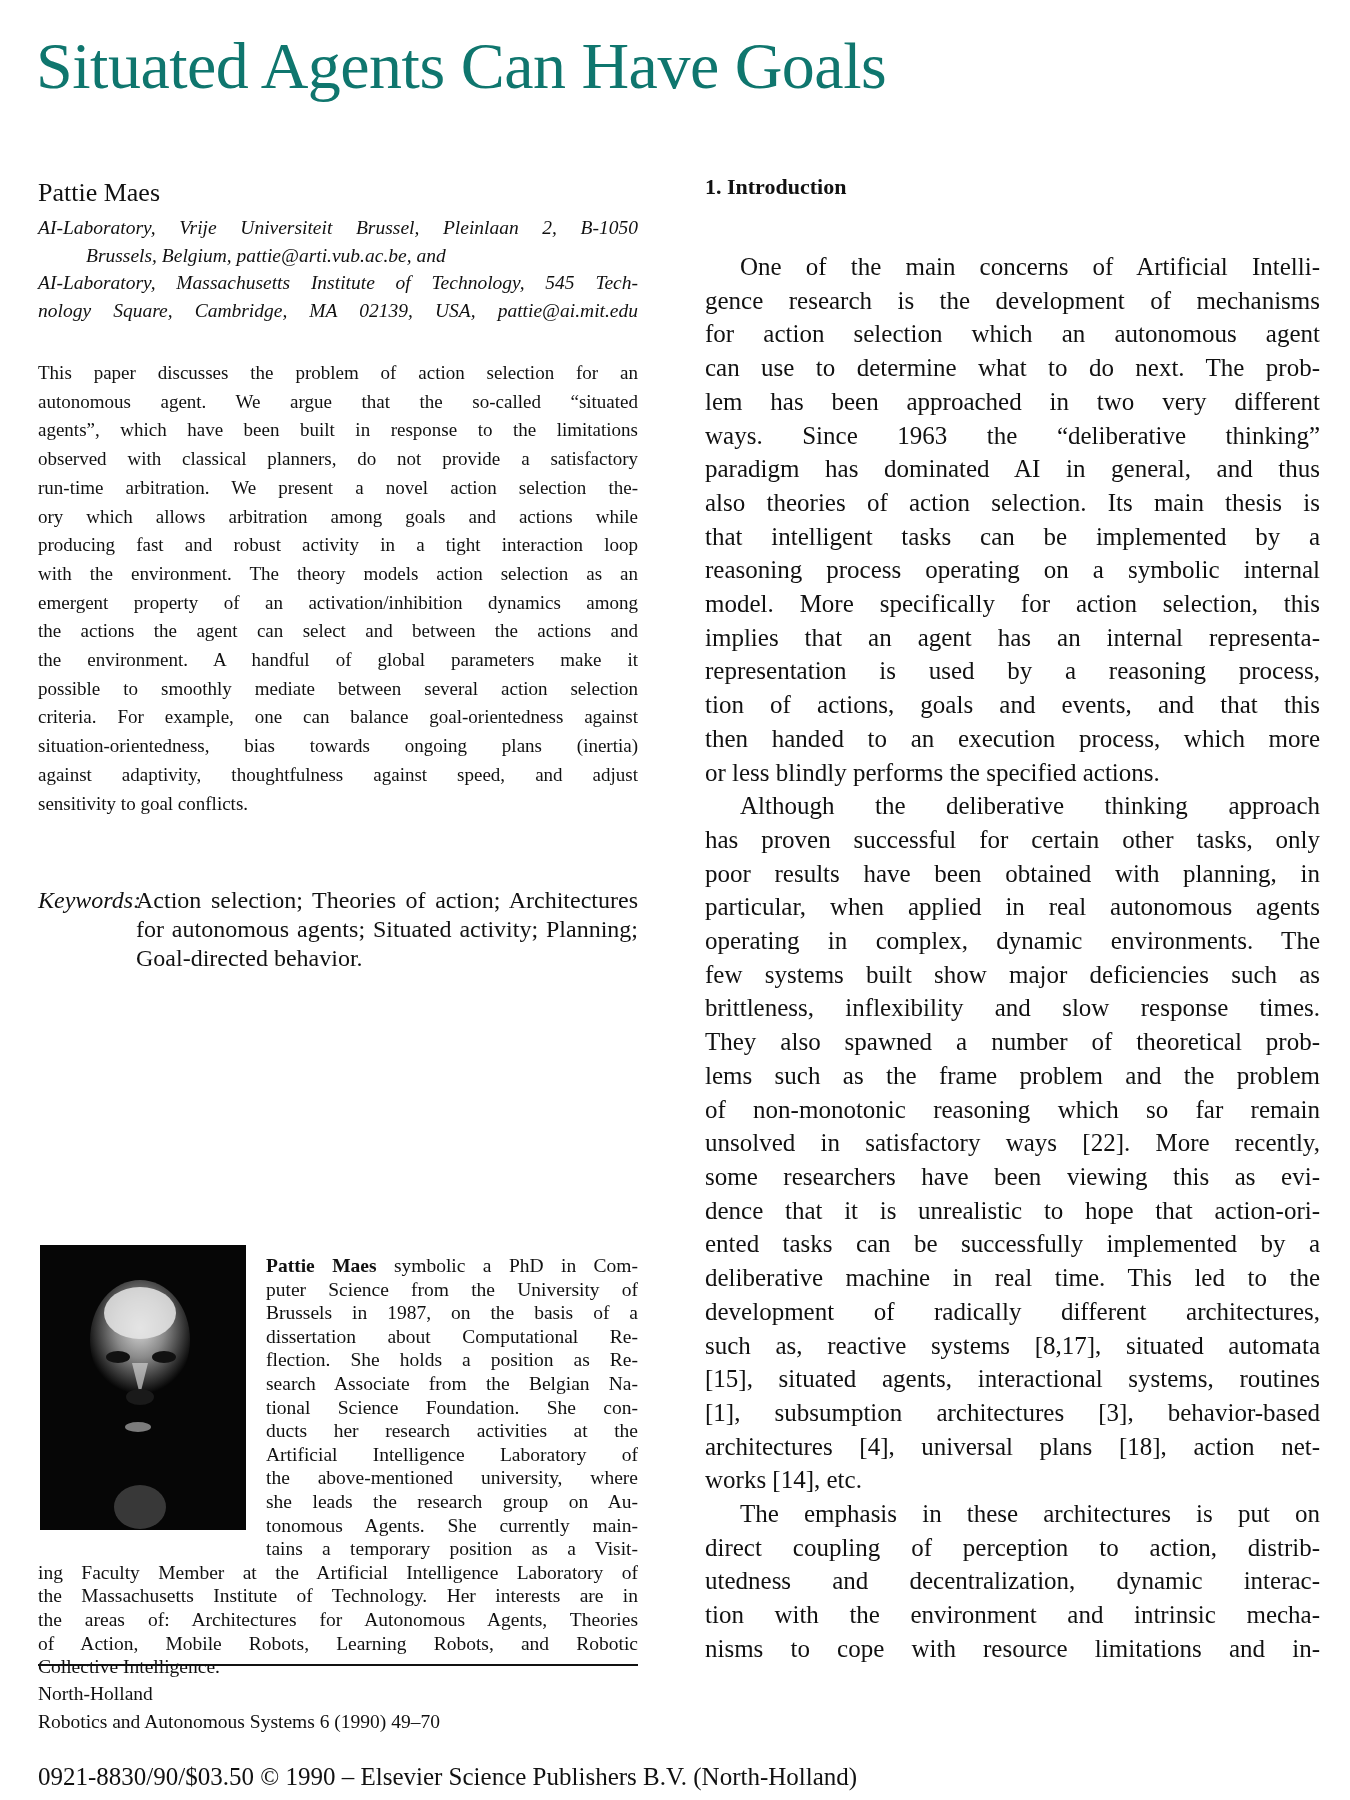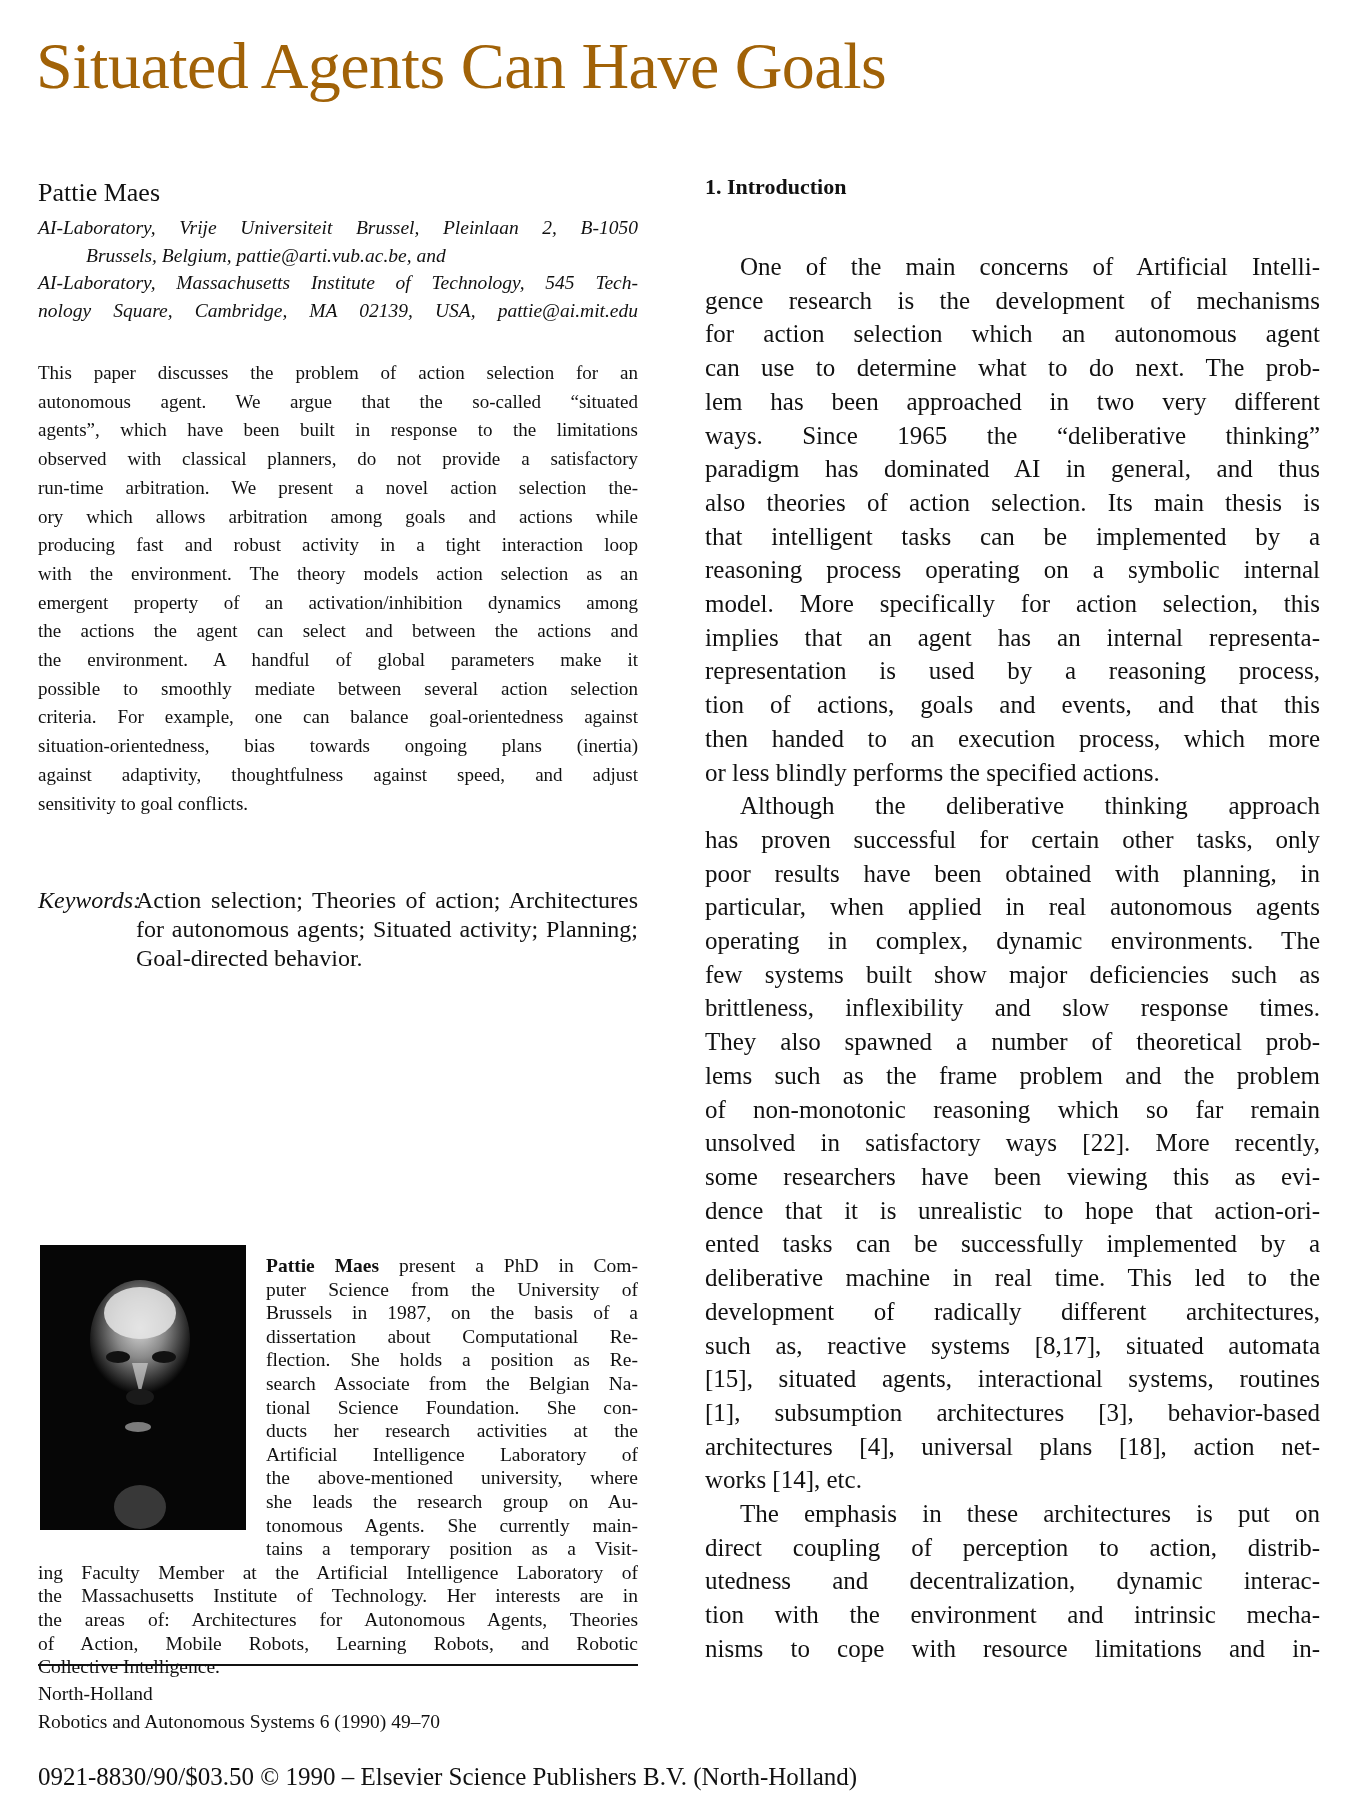--- a/index.html
+++ b/index.html
@@ -1,19 +1,19 @@
 <!DOCTYPE html>
 <html><head>
 <meta charset="utf-8">
 <style>
   * { box-sizing: border-box; margin: 0; padding: 0; }
   html, body { width: 1350px; height: 1800px; background: #ffffff; overflow: hidden; }
   body { position: relative; color: #111111; font-family: "Liberation Serif", "DejaVu Serif", serif; }
 
-  .title { position: absolute; left: 36px; top: 26px; font-size: 66px; line-height: 80px; font-weight: normal; letter-spacing: -0.5px; color: #a16207; }
+  .title { position: absolute; left: 36px; top: 26px; font-size: 66px; line-height: 80px; font-weight: normal; letter-spacing: -0.5px; color: #0f766e; }
 
   .left-col { position: absolute; left: 38px; top: 178px; width: 600px; }
   .right-col { position: absolute; left: 705px; top: 172px; width: 615px; }
 
   .author-name { font-size: 26px; line-height: 30px; margin-bottom: 6px; }
   .affil { font-style: italic; font-size: 19.5px; line-height: 27.5px; text-align: justify; }
   .affil-line { display: block; text-align: justify; text-align-last: justify; white-space: nowrap; }
   .affil-line.last { text-align-last: auto; margin-left: 48px; }
 
   .abstract { position: absolute; left: 38px; top: 359px; width: 600px; font-size: 19px; line-height: 28.7px; }
@@ -103,21 +103,21 @@
     <ellipse cx="78" cy="112" rx="12" ry="6" fill="#111"></ellipse>
     <ellipse cx="124" cy="112" rx="12" ry="6" fill="#111"></ellipse>
     <path d="M92 118 L100 150 L108 118 Z" fill="#cfcfcf" opacity="0.7"></path>
     <ellipse cx="100" cy="152" rx="14" ry="8" fill="#1a1a1a"></ellipse>
     <ellipse cx="98" cy="182" rx="13" ry="5" fill="#9a9a9a" opacity="0.8"></ellipse>
     <ellipse cx="100" cy="262" rx="26" ry="22" fill="#5a5a5a" opacity="0.6"></ellipse>
   </svg>
 </div>
 
 <div class="bio">
-  <span class="bio-line indent"><span class="bio-bold">Pattie Maes</span><span> present a PhD in Com-</span></span>
+  <span class="bio-line indent"><span class="bio-bold">Pattie Maes</span><span> symbolic a PhD in Com-</span></span>
   <span class="bio-line indent">puter Science from the University of</span>
   <span class="bio-line indent">Brussels in 1987, on the basis of a</span>
   <span class="bio-line indent">dissertation about Computational Re-</span>
   <span class="bio-line indent">flection. She holds a position as Re-</span>
   <span class="bio-line indent">search Associate from the Belgian Na-</span>
   <span class="bio-line indent">tional Science Foundation. She con-</span>
   <span class="bio-line indent">ducts her research activities at the</span>
   <span class="bio-line indent">Artificial Intelligence Laboratory of</span>
   <span class="bio-line indent">the above-mentioned university, where</span>
   <span class="bio-line indent">she leads the research group on Au-</span>
@@ -141,21 +141,21 @@
 
 <div class="right-col">
   <div class="section-title">1. Introduction</div>
   <div class="body-text">
 
     <span class="bt-line indent">One of the main concerns of Artificial Intelli-</span>
     <span class="bt-line">gence research is the development of mechanisms</span>
     <span class="bt-line">for action selection which an autonomous agent</span>
     <span class="bt-line">can use to determine what to do next. The prob-</span>
     <span class="bt-line">lem has been approached in two very different</span>
-    <span class="bt-line">ways. Since 1965 the “deliberative thinking”</span>
+    <span class="bt-line">ways. Since 1963 the “deliberative thinking”</span>
     <span class="bt-line">paradigm has dominated AI in general, and thus</span>
     <span class="bt-line">also theories of action selection. Its main thesis is</span>
     <span class="bt-line">that intelligent tasks can be implemented by a</span>
     <span class="bt-line">reasoning process operating on a symbolic internal</span>
     <span class="bt-line">model. More specifically for action selection, this</span>
     <span class="bt-line">implies that an agent has an internal representa-</span>
     <span class="bt-line">representation is used by a reasoning process,</span>
     <span class="bt-line">tion of actions, goals and events, and that this</span>
     <span class="bt-line">then handed to an execution process, which more</span>
     <span class="bt-line last">or less blindly performs the specified actions.</span>

